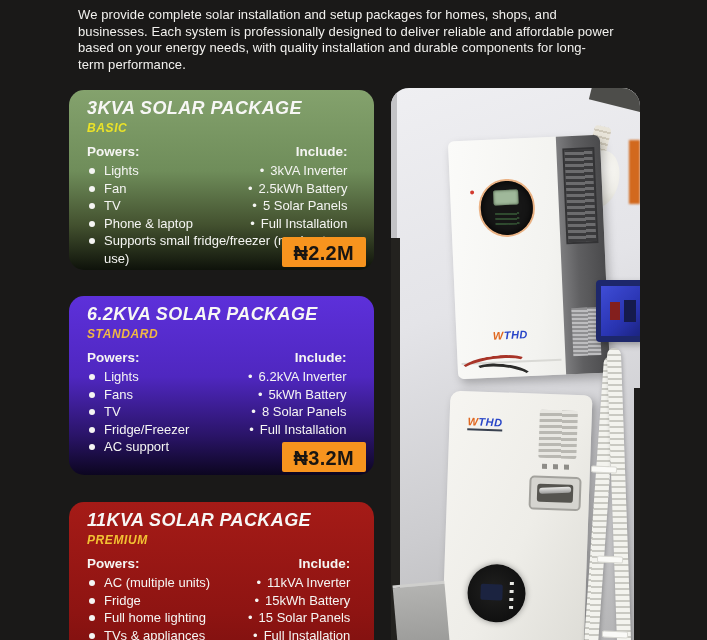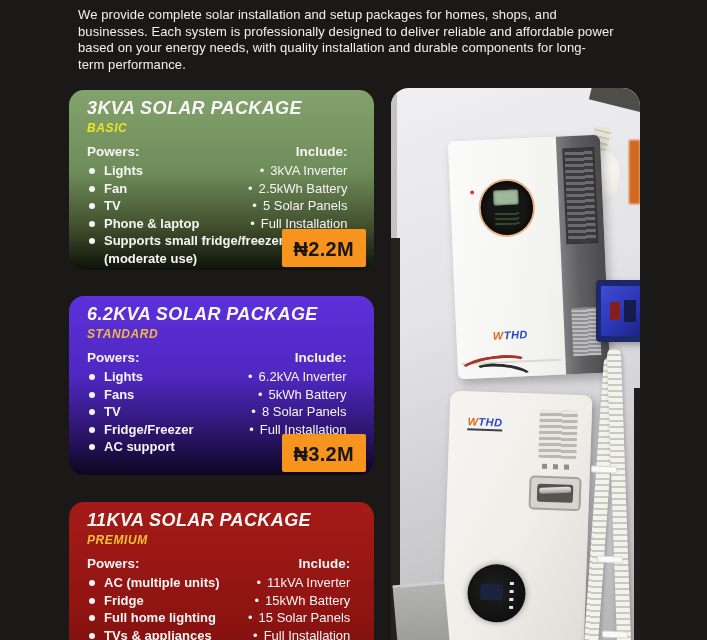--- a/index.html
+++ b/index.html
@@ -18,28 +18,28 @@
 
   .card-title{ color:#f7f7f5; font-size:18px; line-height:21px; font-weight:bold; font-style:italic; letter-spacing:0.4px; }
   .card-tier { font-size:12px; line-height:19px; font-weight:bold; font-style:italic; letter-spacing:0.6px; margin-bottom:5px;}
   .card-basic    .card-tier{ color:#ebe328; }
   .card-standard .card-tier{ color:#f0b844; }
   .card-premium  .card-tier{ color:#f2c233; }
 
   .cols{ position:relative; color:#f5f5f3; }
   .col-label{ font-size:13.5px; font-weight:bold; line-height:17px; margin-bottom:2px; }
   .powers{ width:250px; list-style:none; }
-  .powers li{ position:relative; font-size:13px; line-height:17.5px; padding-left:17px;font-weight:bold; }
+  .powers li{ position:relative; font-size:13px; line-height:17.5px; padding-left:17px; }
   .powers li::before{ content:""; position:absolute; left:2px; top:6px; width:6px; height:6px; border-radius:50%; background:#f5f5f3; }
   .include-col{ position:absolute; left:161px; top:0;text-align:right; }
   .includes{ list-style:none; }
   .includes li{ font-size:13px; line-height:17.5px; }
   .includes li::before{ content:"•"; margin-right:6px; }
 
-  .price-badge{ position:absolute; right:8px; bottom:3px; height:38px; background:#f7941e;
+  .price-badge{ position:absolute; right:8px; bottom:3px; height:30px; background:#f7941e;
       color:#181512; font-size:20px; font-weight:bold; padding:2px 12px 0 12px; border-radius:2px;
       display:flex; align-items:center; letter-spacing:0.3px; }
 
   
   .photo{ position:absolute; left:391px; top:88px; width:249px; height:552px;
           border-radius:18px 18px 0 0; overflow:hidden;
           background:linear-gradient(160deg,#efeff2 0%,#e4e4e8 38%,#cccccf 72%,#b3b3b4 100%); }
   .photo .edge-left{ position:absolute; left:0; top:150px; width:9px; height:402px; background:#23221f; }
   .photo .edge-left-top{ position:absolute; left:0; top:0; width:6px; height:160px; background:#c3c3c6; }
   .photo .ceiling{ position:absolute; left:200px; top:-6px; width:70px; height:26px; background:#4d4d4a; transform:rotate(14deg); }

